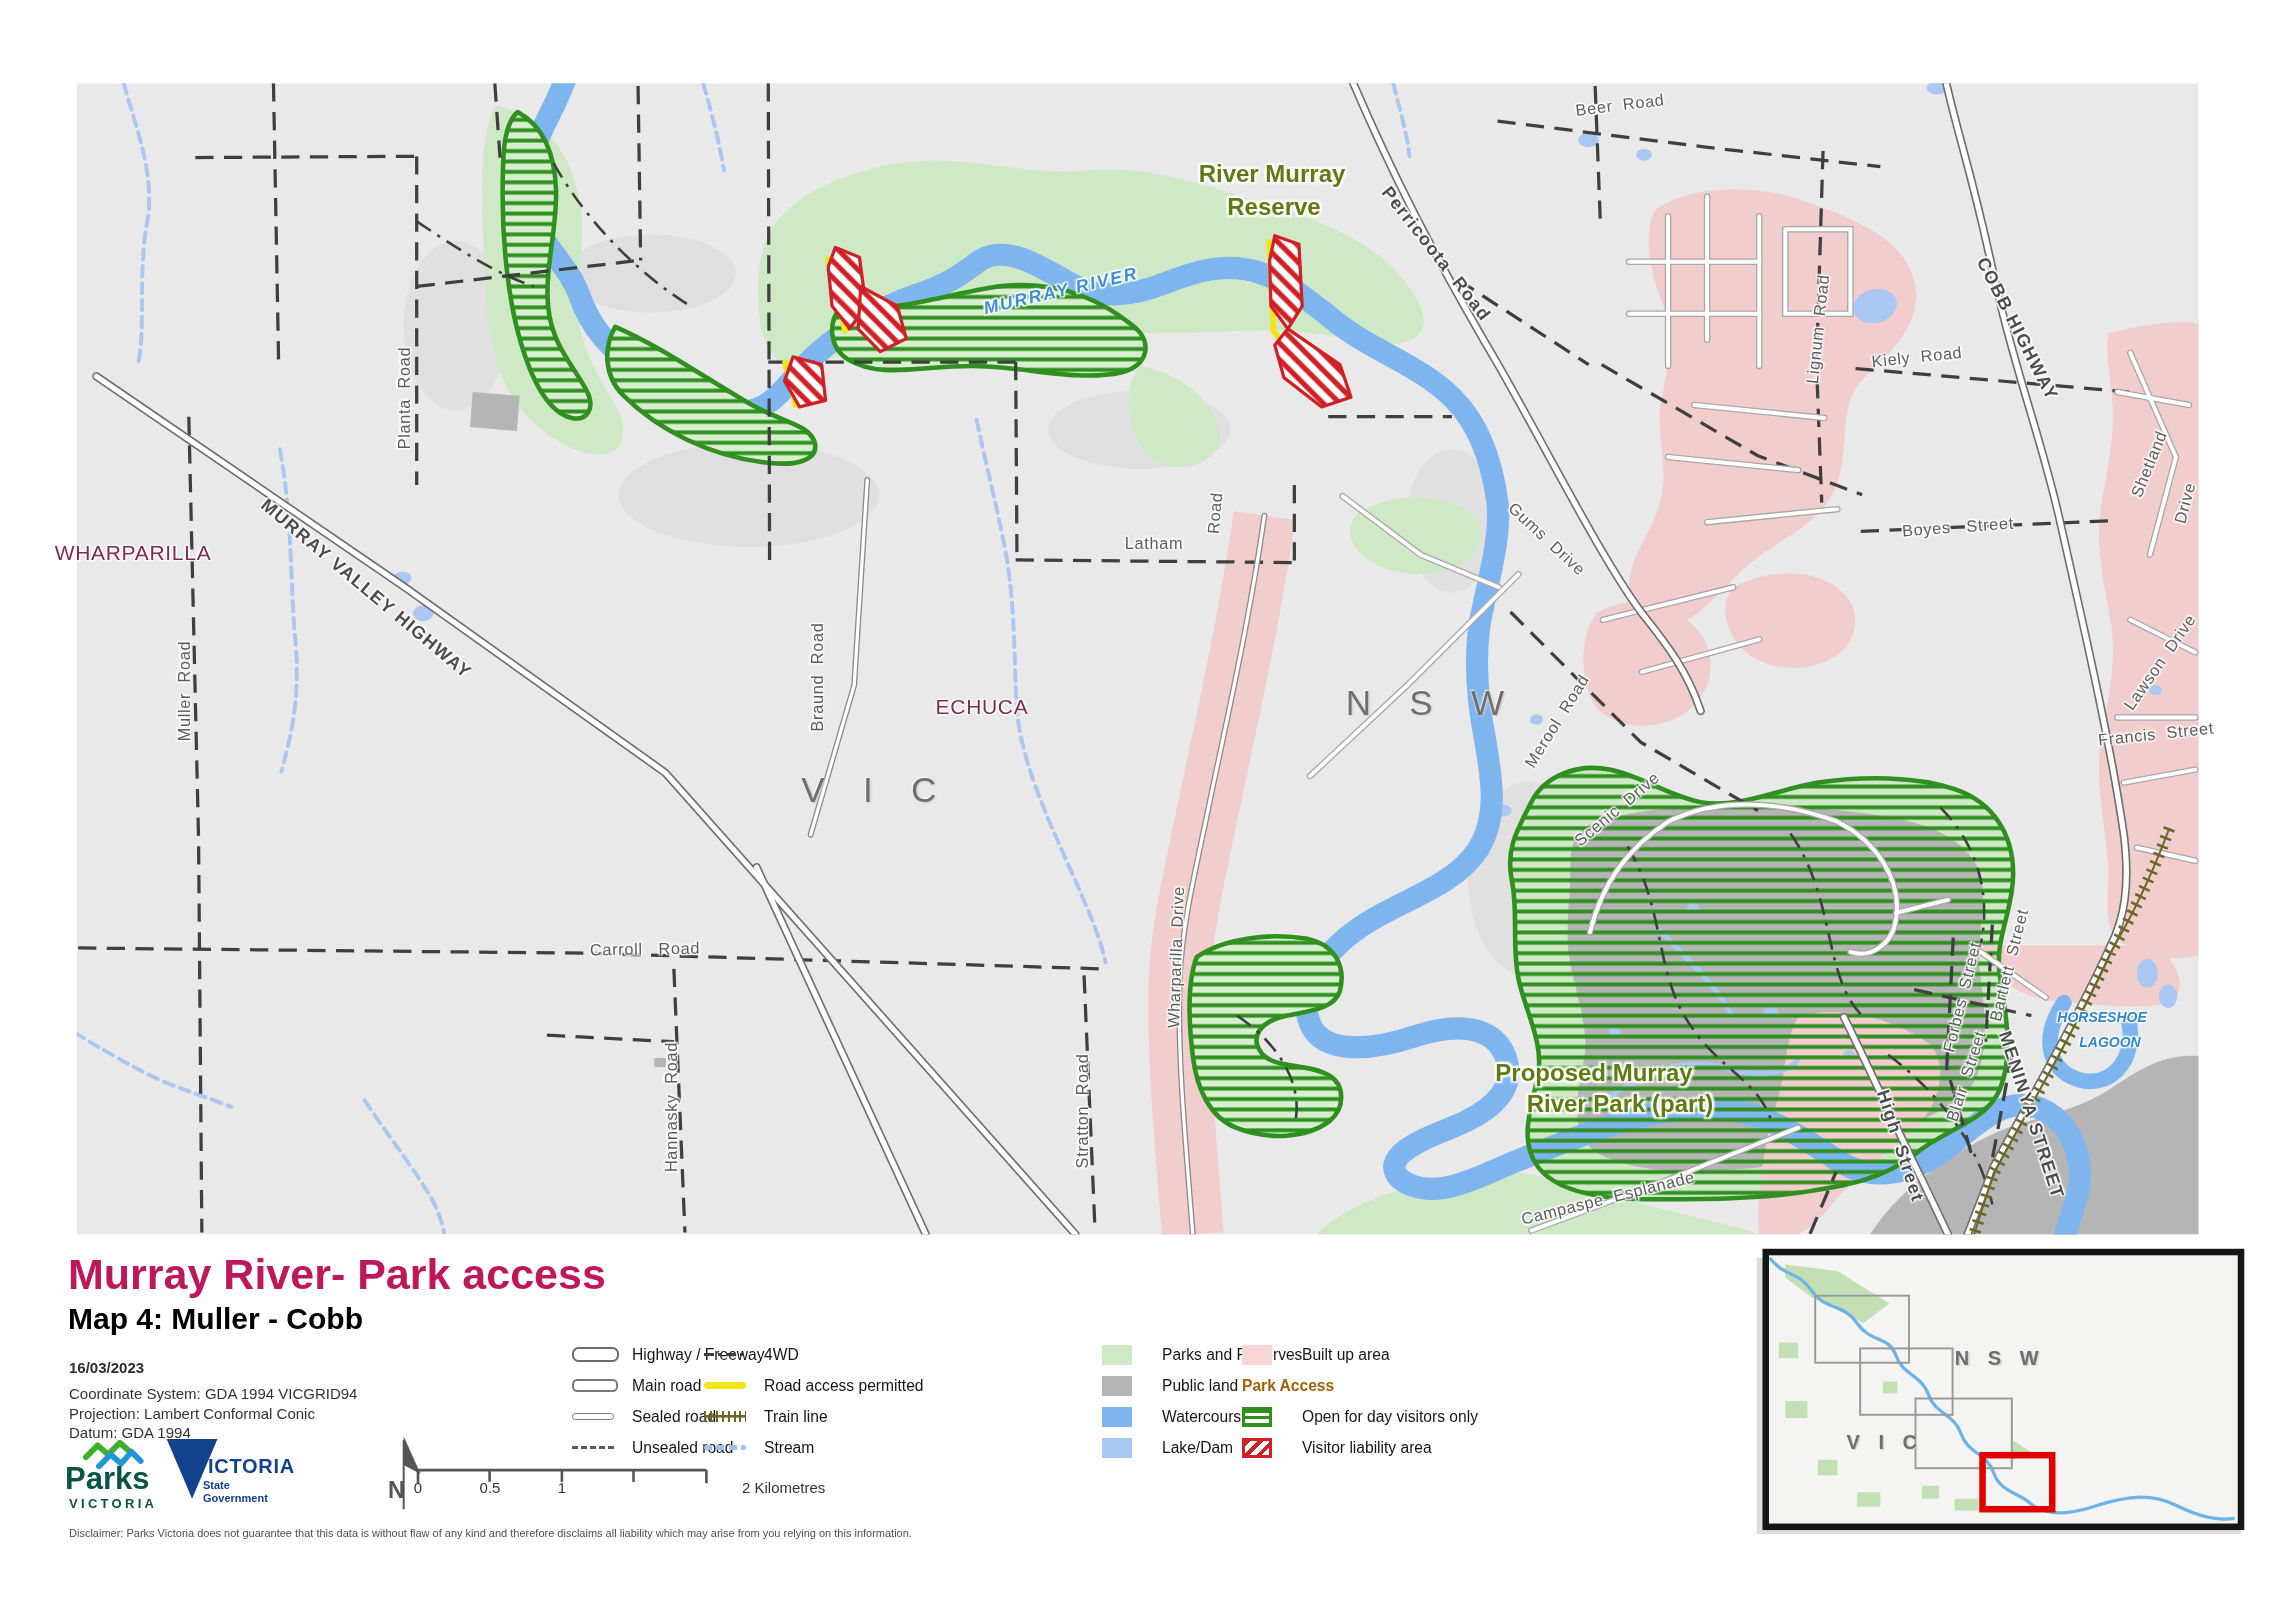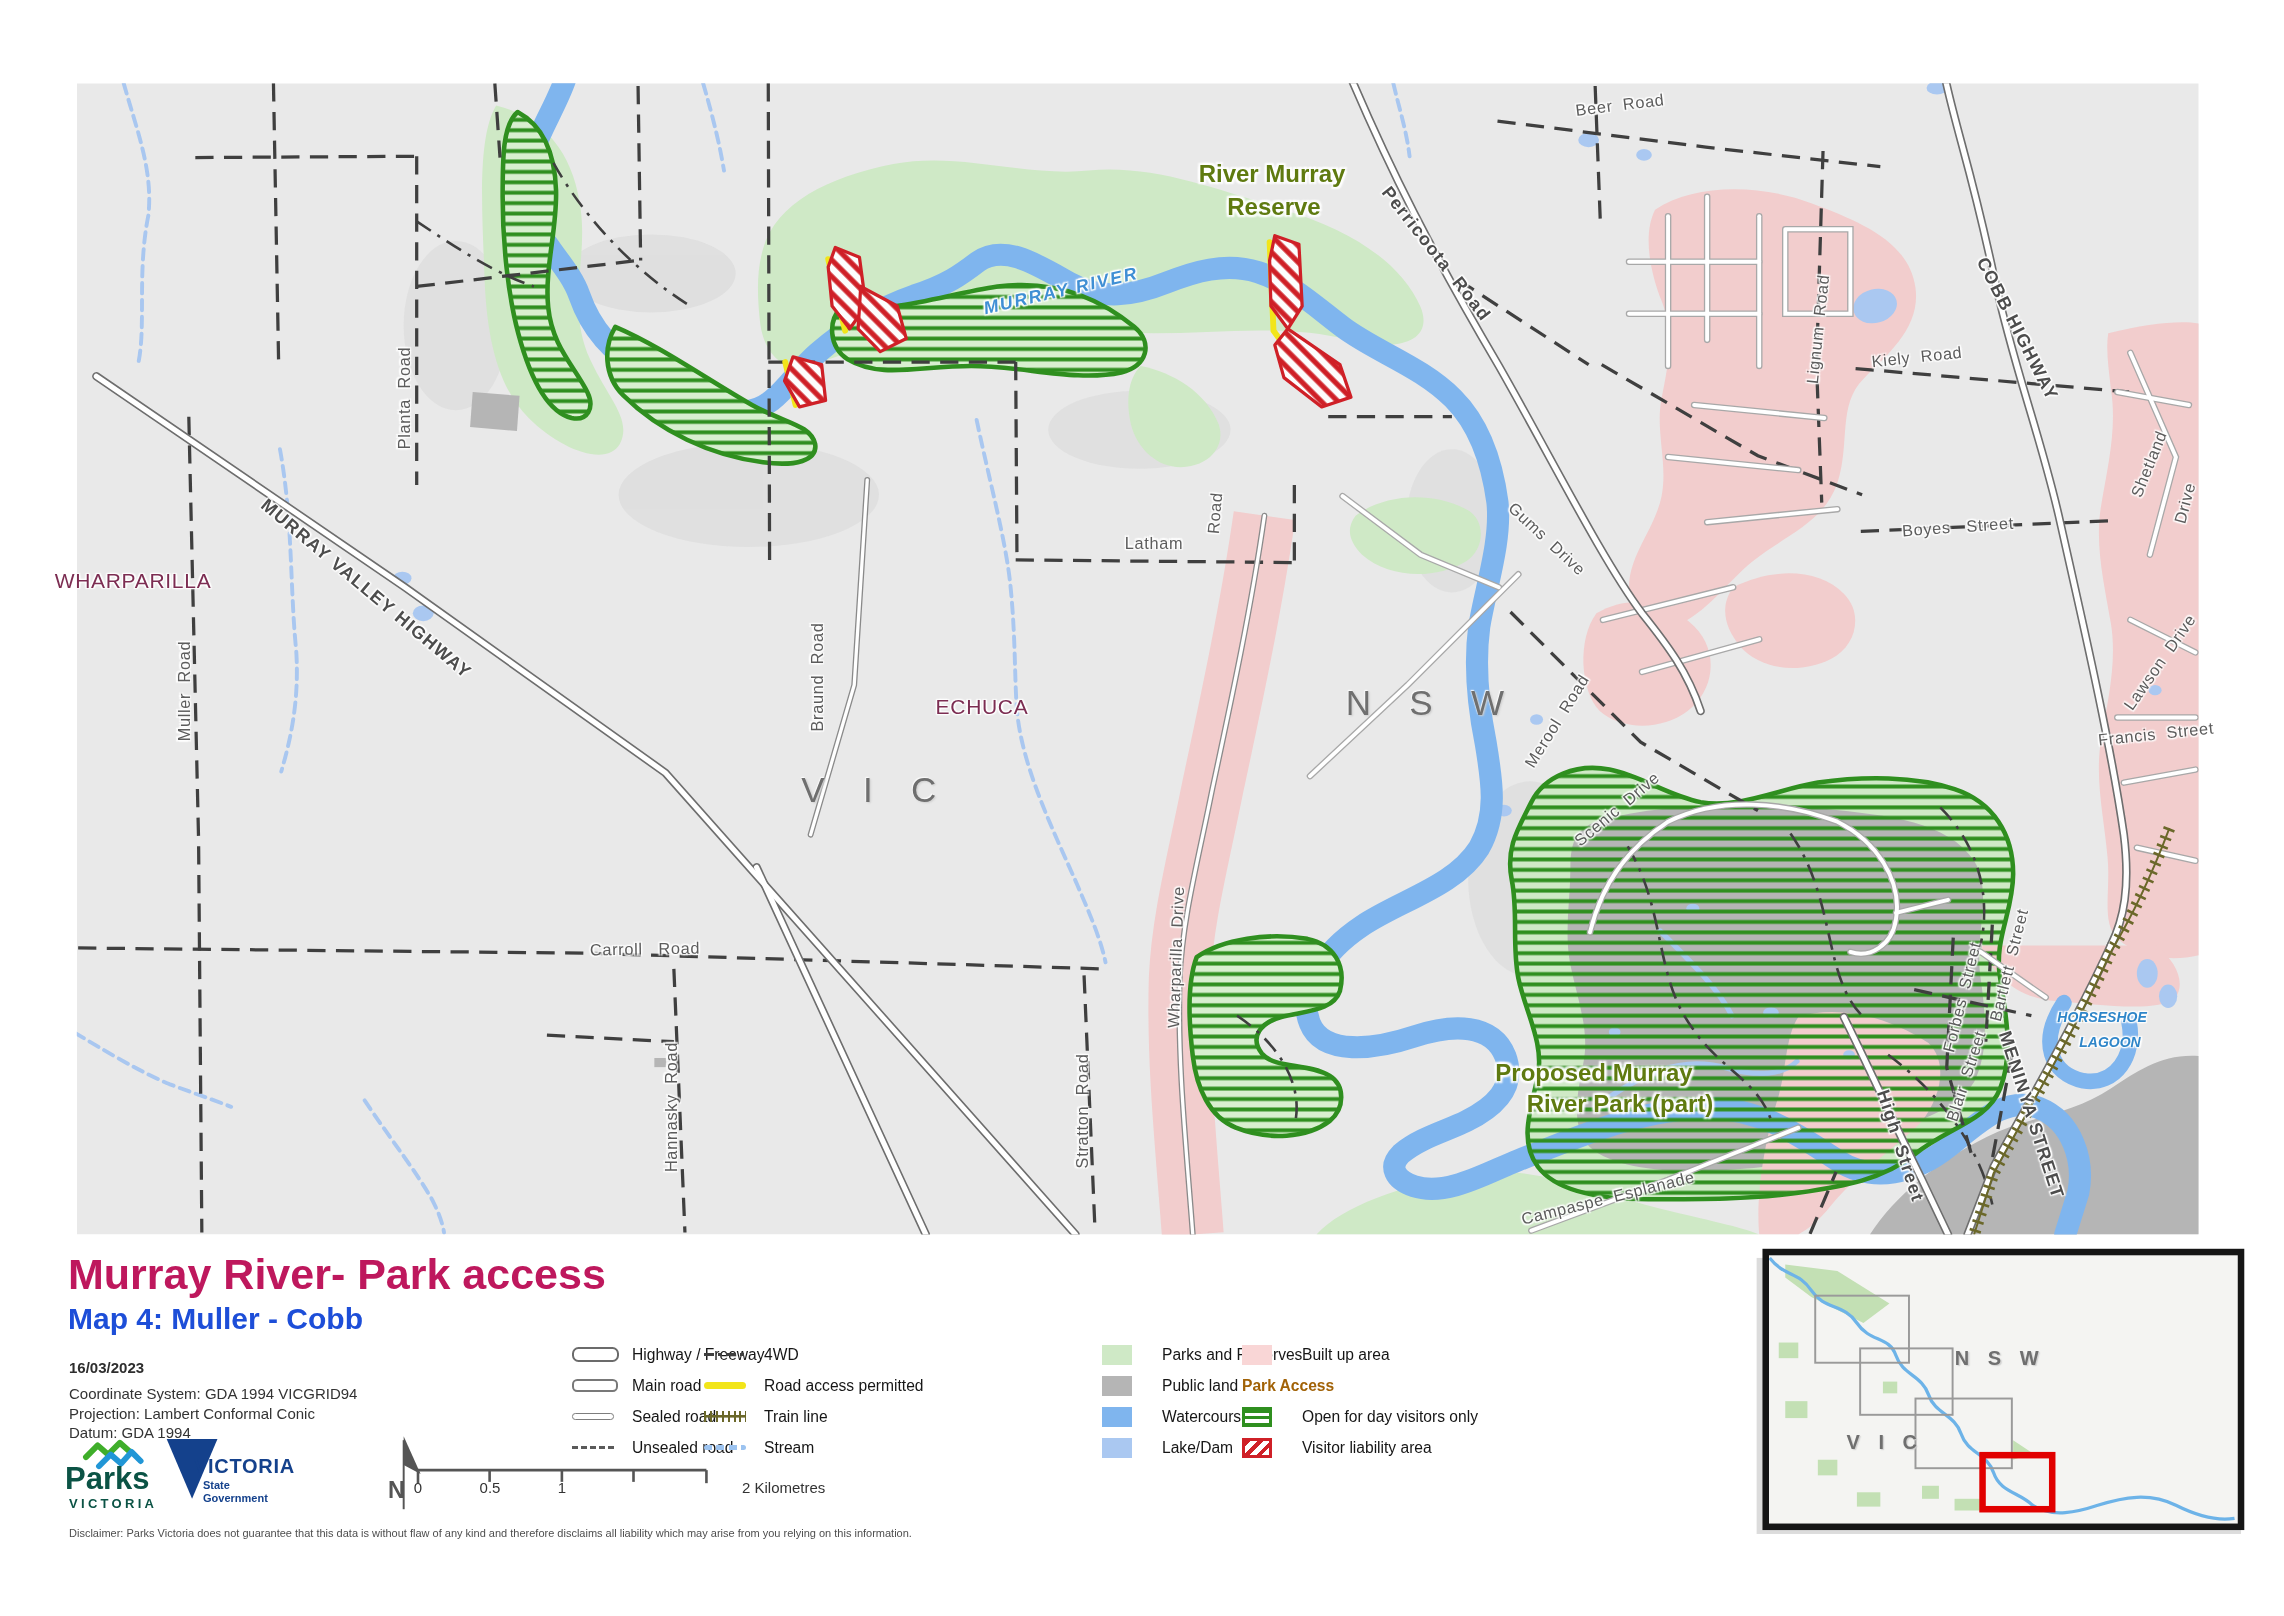--- a/index.html
+++ b/index.html
@@ -16,21 +16,21 @@
   .park{font-size:24px;color:#5f7a10;font-weight:bold;
         text-shadow:-2px -2px 2px #fff,2px -2px 2px #fff,-2px 2px 2px #fff,2px 2px 2px #fff,0 0 3.9px #fff;}
   .water{font-size:17.6px;color:#3f8fd4;font-style:italic;font-weight:bold;letter-spacing:2px;}
   .water-bold{font-size:14px;color:#2f86c9;font-style:italic;font-weight:bold;}
   .state{font-size:35px;color:#6f6f6f;letter-spacing:14.3px;
          text-shadow:1.3px 1.3px 2px #cfcfcf, -0.7px -0.7px 1.3px #fff;}
   .inset-state{font-size:20px;color:#6f6f6f;font-weight:bold;letter-spacing:6.5px;
          text-shadow:1.3px 1.3px 1.3px #cfcfcf;}
   
   .title{position:absolute;left:68px;top:1242px;font-size:43px;font-weight:bold;color:#be185d;margin-top:8px;}
-  .subtitle{position:absolute;left:68px;top:1302px;font-size:30px;font-weight:bold;color:#1d4ed8;}
+  .subtitle{position:absolute;left:68px;top:1302px;font-size:30px;font-weight:bold;color:#000000;}
   .date{position:absolute;left:69px;top:1359px;font-size:15px;font-weight:bold;color:#2e2e2e;}
   .coords{position:absolute;left:69px;top:1384px;font-size:15px;color:#333;line-height:19.5px;}
   .disclaimer{position:absolute;left:69px;top:1527px;font-size:11px;color:#4e4e4e;}
   
   .legend{position:absolute;top:1339px;}
   .lg-row{display:flex;align-items:center;height:31px;}
   .lg-label{font-size:15.6px;color:#161616;margin-left:9px;white-space:pre;}
   .lg-head{font-size:15.6px;font-weight:bold;color:#a16207;}
   .symwrap{width:51px;display:flex;justify-content:flex-start;align-items:center;}
   .sym-highway{width:43px;height:11.7px;border:2px solid #6b6b6b;border-radius:6.5px;background:#fff;}
@@ -370,21 +370,21 @@
 </svg>
 
 <div id="labels">
       <span class="maplabel park" style="left: 1272px; top: 174px; transform: translate(-50%, -50%) rotate(0deg);">River Murray</span>
       <span class="maplabel park" style="left: 1274px; top: 207px; transform: translate(-50%, -50%) rotate(0deg);">Reserve</span>
       <span class="maplabel park" style="left: 1594px; top: 1073px; transform: translate(-50%, -50%) rotate(0deg);">Proposed Murray</span>
       <span class="maplabel park" style="left: 1596px; top: 1104px; transform: translate(-50%, -50%) rotate(0deg); padding-left: 48px;">River Park (part)</span>
       <span class="maplabel water" style="left: 1061px; top: 291px; transform: translate(-50%, -50%) rotate(-13deg);">MURRAY RIVER</span>
       <span class="maplabel water-bold" style="left: 2102px; top: 1017px; transform: translate(-50%, -50%) rotate(0deg);">HORSESHOE</span>
       <span class="maplabel water-bold" style="left: 2110px; top: 1042px; transform: translate(-50%, -50%) rotate(0deg);">LAGOON</span>
-      <span class="maplabel locality" style="left: 133px; top: 553px; transform: translate(-50%, -50%) rotate(0deg); margin-top: 28px;">WHARPARILLA</span>
+      <span class="maplabel locality" style="left: 133px; top: 553px; transform: translate(-50%, -50%) rotate(0deg);">WHARPARILLA</span>
       <span class="maplabel locality" style="left: 982px; top: 707px; transform: translate(-50%, -50%) rotate(0deg);">ECHUCA</span>
       <span class="maplabel state" style="left: 876px; top: 790px; transform: translate(-50%, -50%) rotate(0deg);">V I C</span>
       <span class="maplabel state" style="left: 1432px; top: 703px; transform: translate(-50%, -50%) rotate(0deg);">N S W</span>
       <span class="maplabel inset-state" style="left: 2000px; top: 1358px; transform: translate(-50%, -50%) rotate(0deg);">N S W</span>
       <span class="maplabel inset-state" style="left: 1885px; top: 1442px; transform: translate(-50%, -50%) rotate(0deg);">V I C</span>
       <span class="maplabel hwy" style="left: 366px; top: 589px; transform: translate(-50%, -50%) rotate(40deg);">MURRAY VALLEY HIGHWAY</span>
       <span class="maplabel hwy" style="left: 2017px; top: 329px; transform: translate(-50%, -50%) rotate(63deg);">COBB HIGHWAY</span>
       <span class="maplabel hwy" style="left: 1436px; top: 254px; transform: translate(-50%, -50%) rotate(52deg);">Perricoota  Road</span>
       <span class="maplabel hwy" style="left: 1900px; top: 1146px; transform: translate(-50%, -50%) rotate(72deg);">High  Street</span>
       <span class="maplabel hwy" style="left: 2031px; top: 1115px; transform: translate(-50%, -50%) rotate(72deg);">MENINYA STREET</span>

